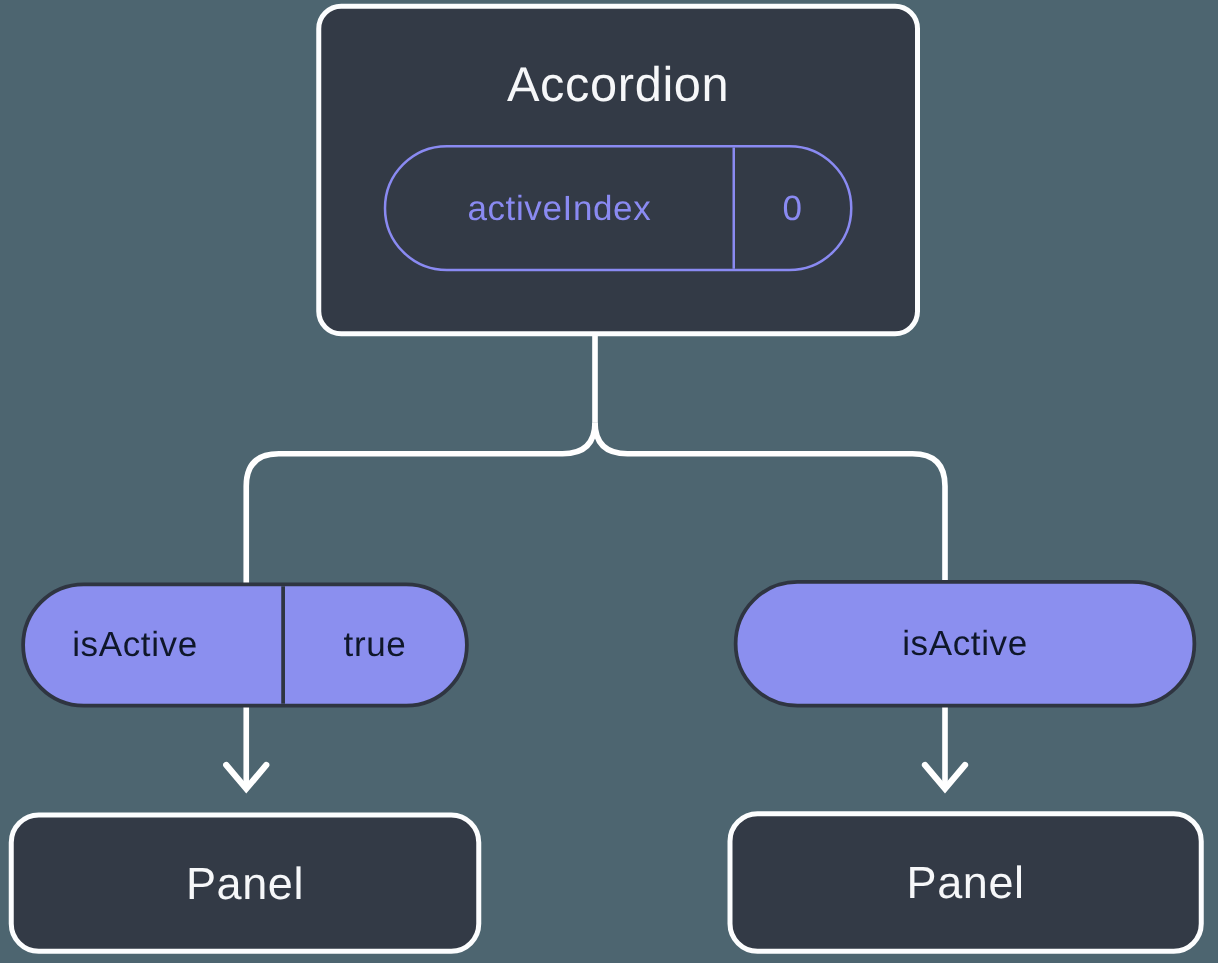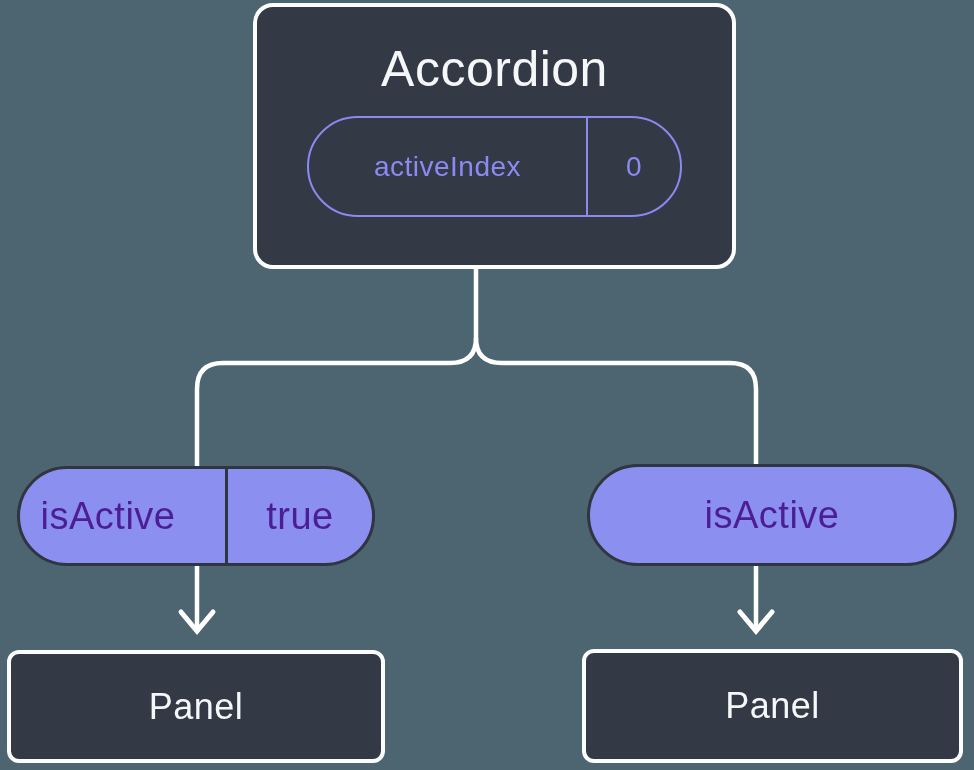--- a/index.html
+++ b/index.html
@@ -35,21 +35,21 @@
   .accordion-box {
     left: 253px;
     top: 3px;
     width: 483px;
     height: 266px;
     border-radius: 20px;
     padding-top: 40px;
   }
   .node-title {
     color: #F6F7F9;
-    font-size: 50px;
+    font-size: 39px;
     font-weight: 500;
     letter-spacing: 0.5px;
     line-height: 44px;
   }
   
   .pill-outline {
     box-sizing: border-box;
     margin-top: 25px;
     width: 375px;
     height: 101px;
@@ -76,22 +76,22 @@
   }
   
   .pill-solid {
     position: absolute;
     box-sizing: border-box;
     background: #8B8FEF;
     border: 3px solid #2F3541;
     border-radius: 60px;
     display: flex;
     align-items: stretch;
-    color: #4c1d95;
-    font-size: 38px;
+    color: #0f172a;
+    font-size: 28px;
     letter-spacing: 0.5px;
     z-index: 2;
   }
   .pill-solid .prop-name {
     flex: 1;
     display: flex;
     align-items: center;
     justify-content: center;
   }
   .pill-solid .prop-value {
@@ -109,21 +109,21 @@
   .pill-left .prop-value { width: 144px; margin-left: 29px; }
   .pill-right {
     left: 587px;
     top: 464px;
     width: 370px;
     height: 102px;
   }
   .pill-right .prop-value { width: 157px; }
   
   .panel-box {
-    border-radius: 12px;
+    border-radius: 24px;
     justify-content: center;
   }
   .panel-left {
     left: 7px;
     top: 650px;
     width: 378px;
     height: 113px;
   }
   .panel-right {
     left: 582px;

